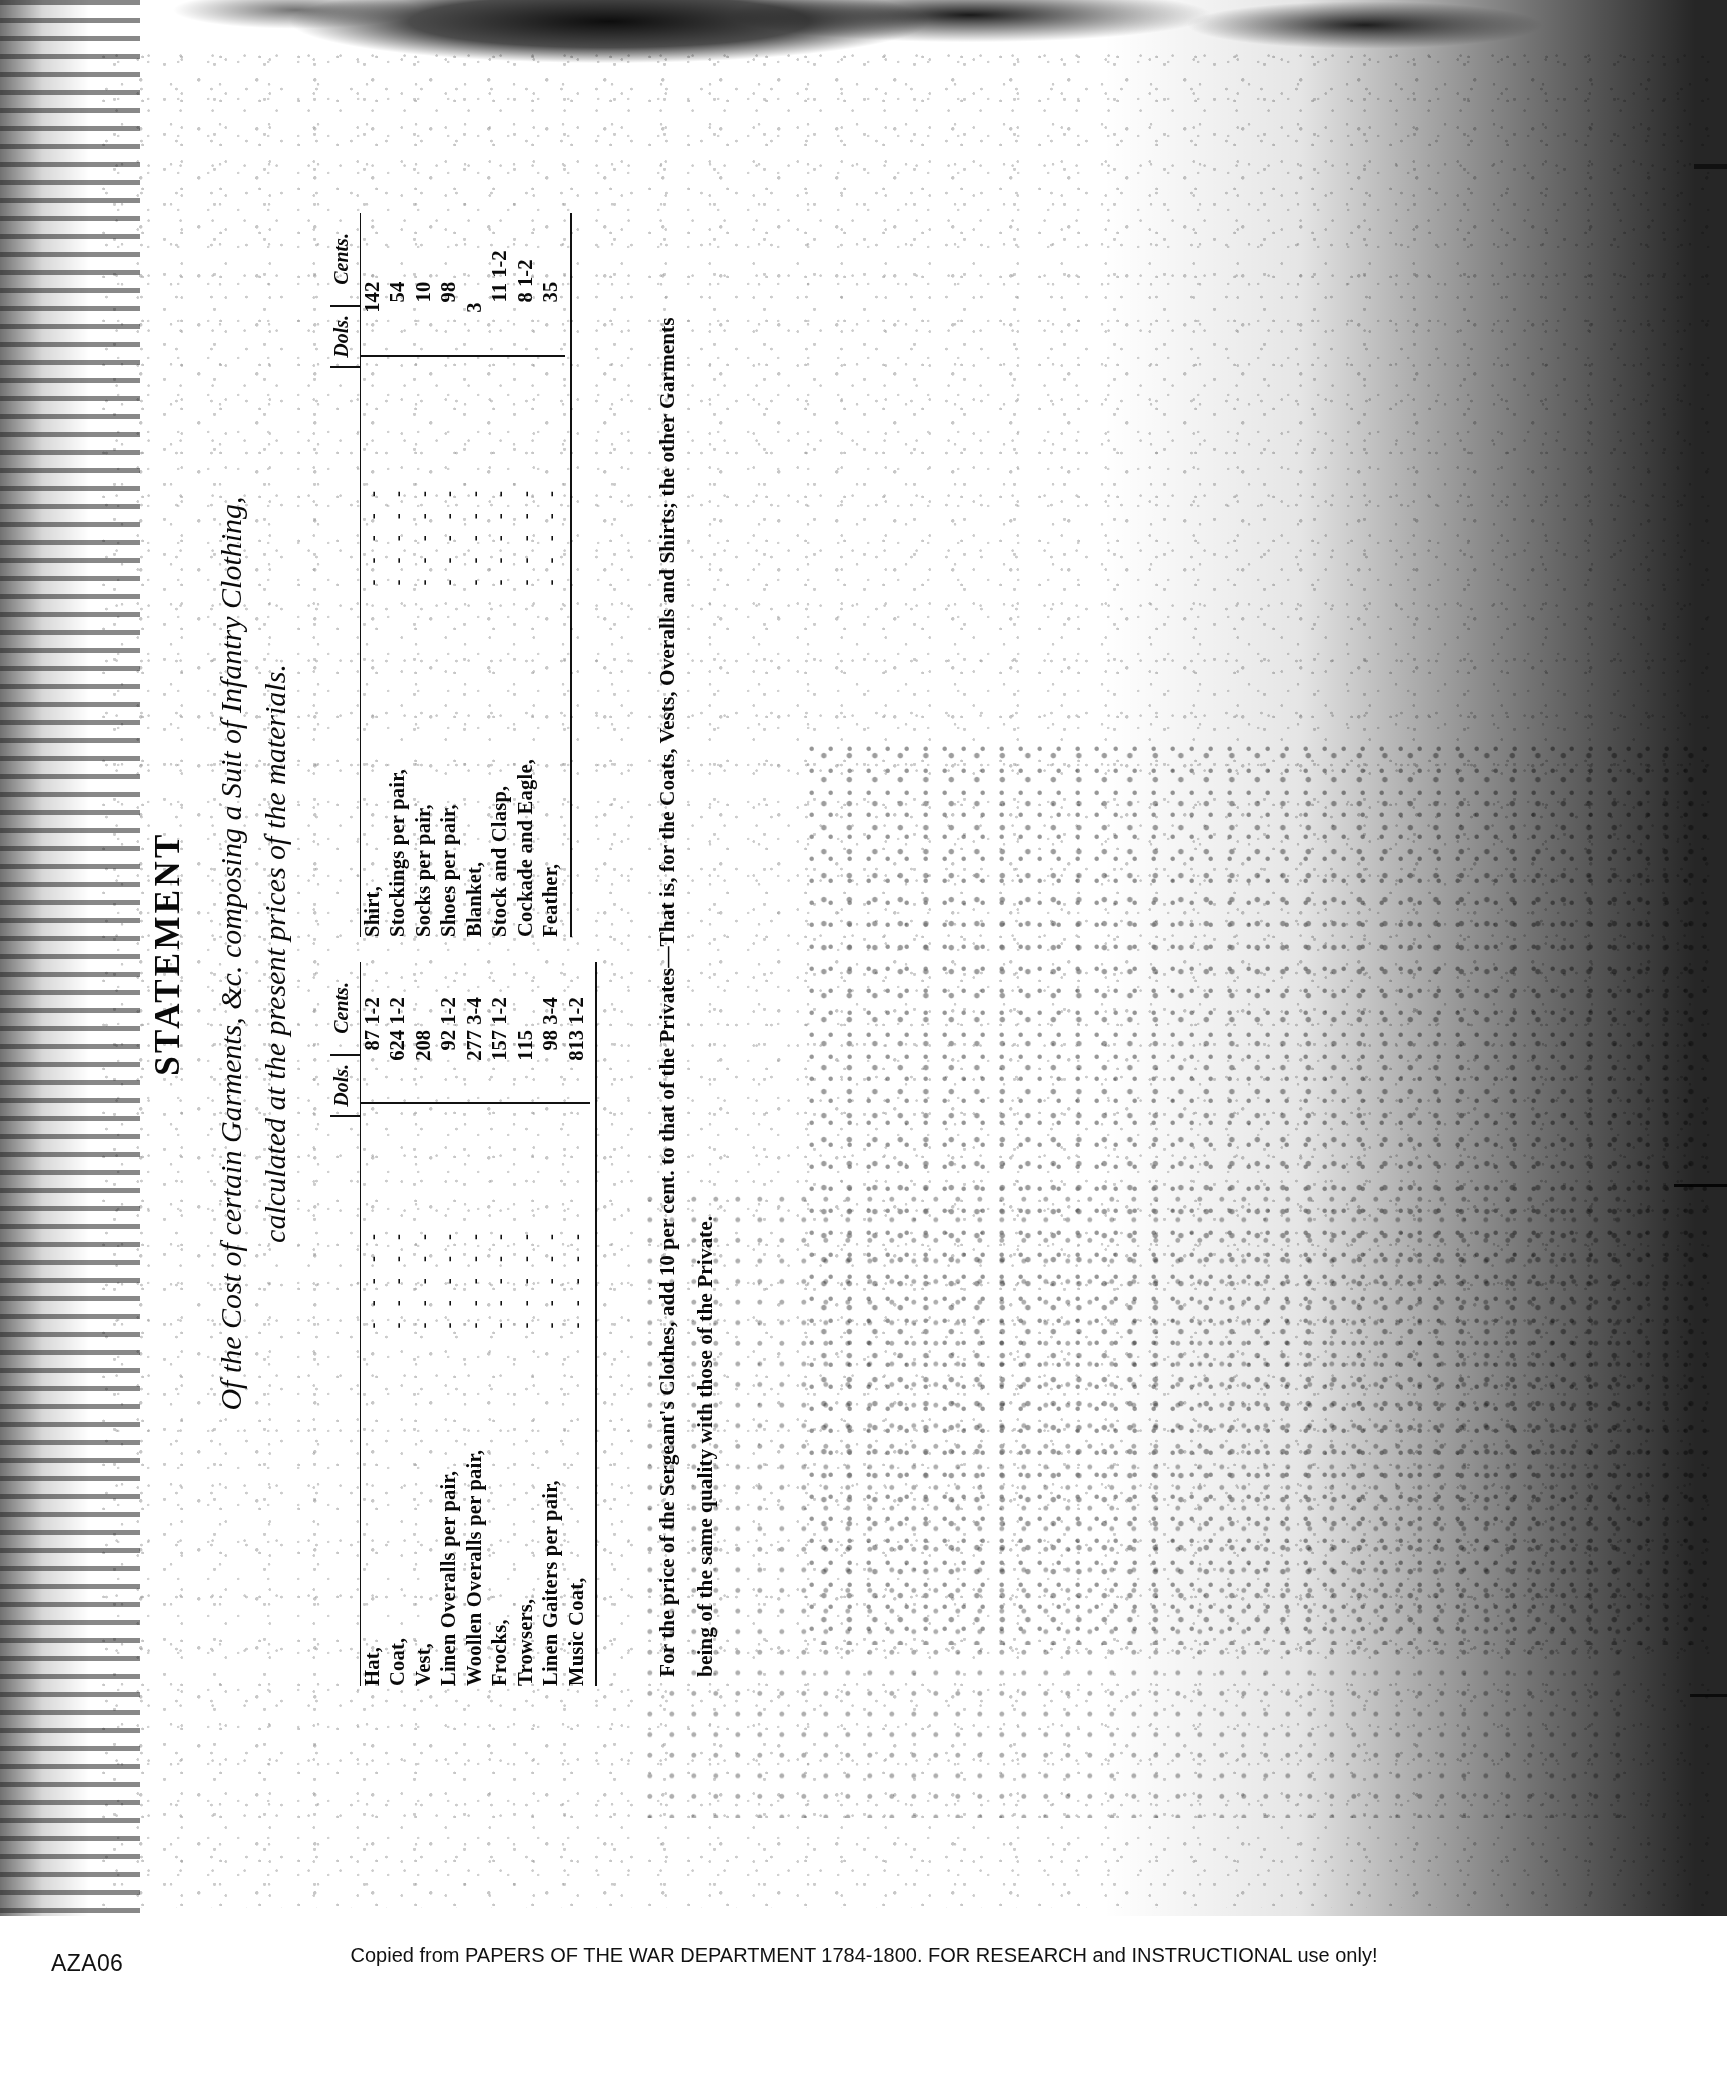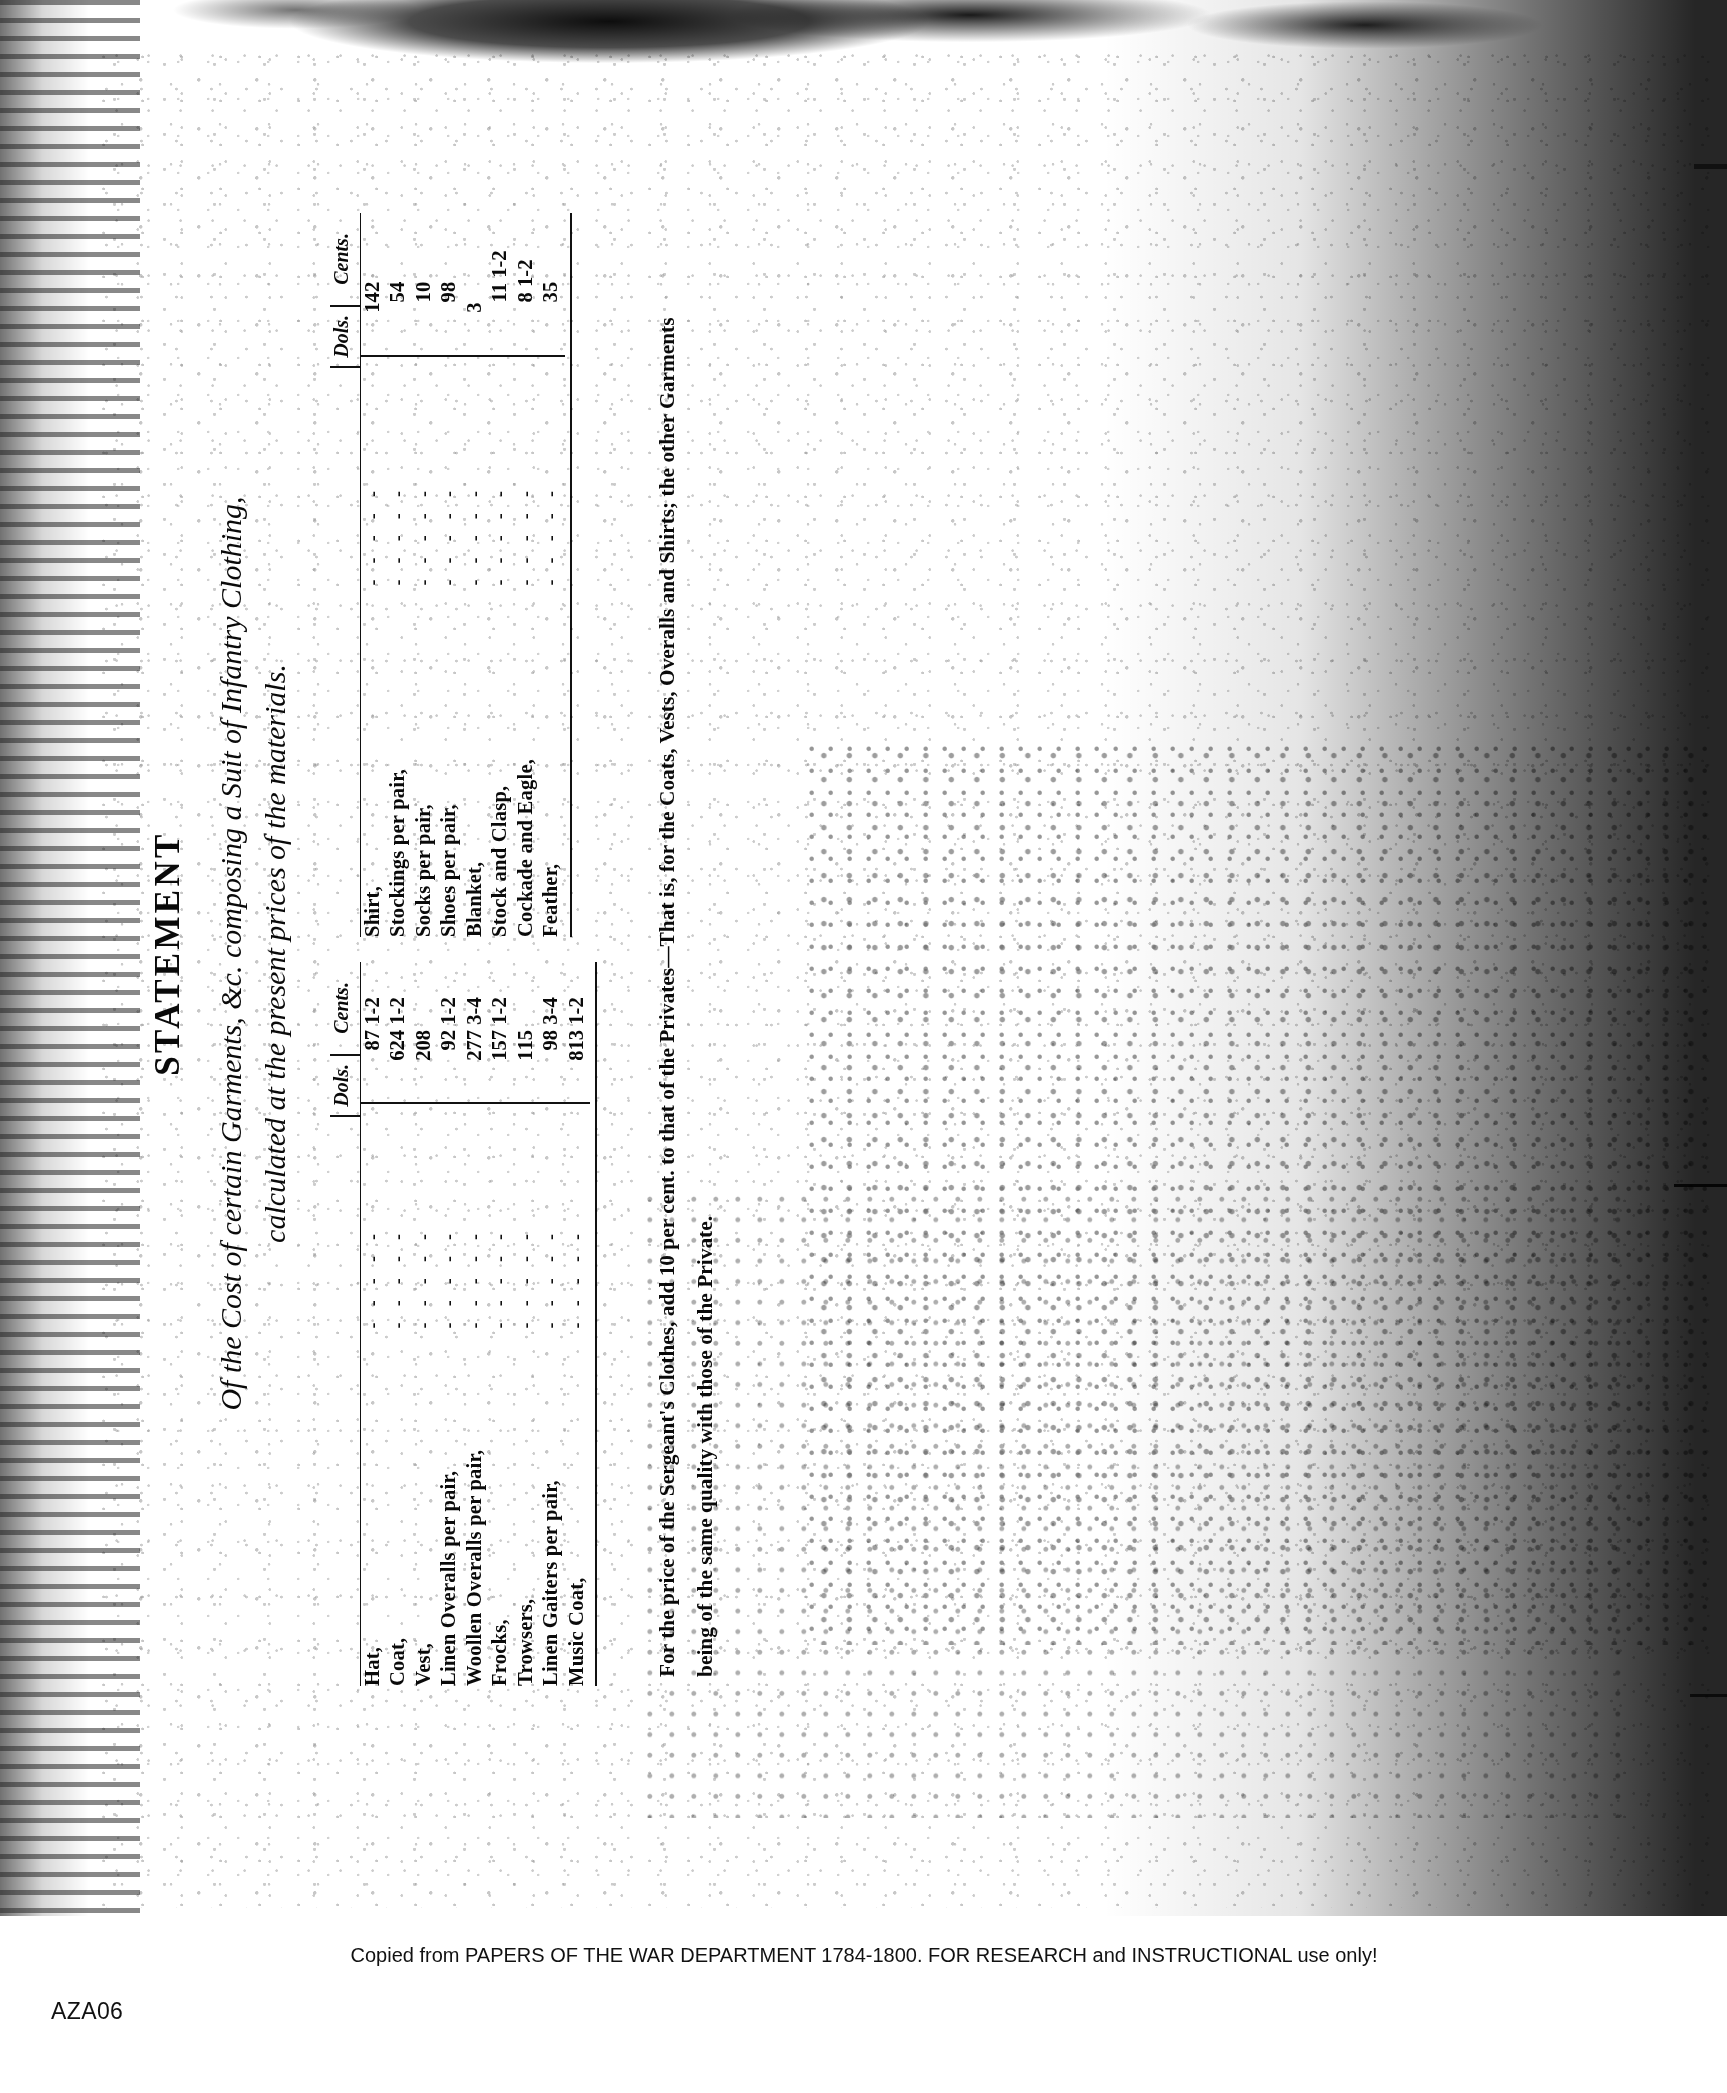--- a/index.html
+++ b/index.html
@@ -206,21 +206,21 @@
     width: 1728px;
     text-align: center;
     font-family: "Liberation Sans", sans-serif;
     font-size: 20px;
     color: #111;
     line-height: 33px;
   }
   #accession {
     position: absolute;
     left: 51px;
-    top: 1998px;
+    top: 1950px;
     font-family: "Liberation Sans", sans-serif;
     font-size: 23px;
     color: #111;
     letter-spacing: 0.4px;
     text-align: right;
   }
 </style>
 </head>
 <body>
 

